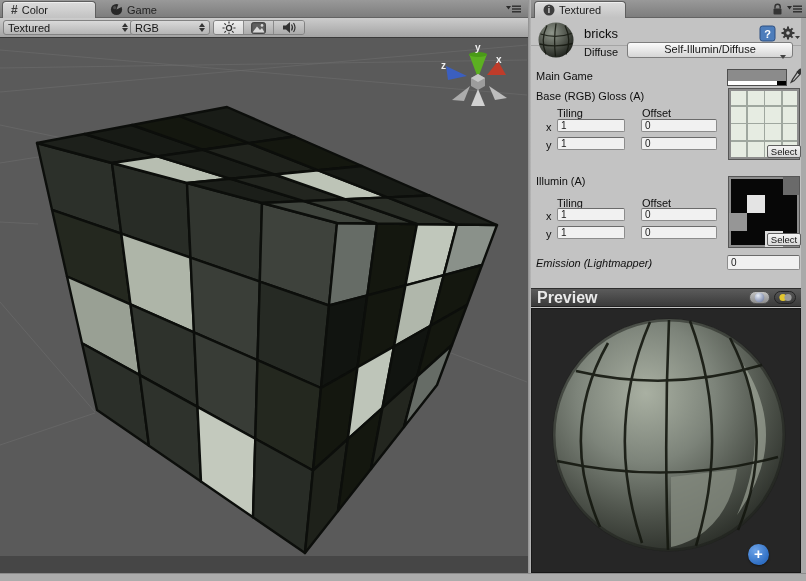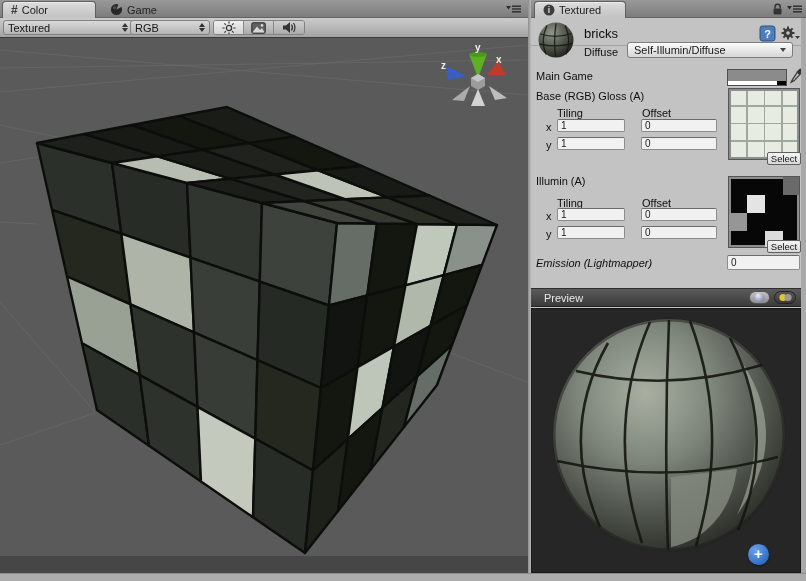--- a/index.html
+++ b/index.html
@@ -43,40 +43,40 @@
   #pane-divider{position:absolute;left:528px;top:0;width:3px;height:573px;background:linear-gradient(90deg,#8e8e8e,#b9b9b9);}
   #window-bottom{position:absolute;left:0;top:573px;width:806px;height:8px;background:#acacac;border-top:1px solid #8b8b8b;}
   #window-right{position:absolute;left:801px;top:18px;width:5px;height:555px;background:#a9a9a9;}
 
   
   #inspector{position:absolute;left:531px;top:18px;width:270px;height:555px;background:#c3c3c3;font-size:11px;color:#111;}
   #mat-header{position:absolute;left:0;top:0;width:270px;height:28px;border-bottom:1px solid #a5a5a5;}
   #mat-name{position:absolute;left:53px;top:8px;font-size:13px;color:#0d0d0d;}
   #shader-label{position:absolute;left:53px;top:28px;}
   .dropdown{position:absolute;height:16px;border:1px solid #7d7d7d;border-radius:3px;
-      background:linear-gradient(#fbfbfb,#d6d6d6);display:flex;align-items:center;padding:0 6px;font-size:11px;color:#161616;}
+      background:linear-gradient(#fbfbfb,#d6d6d6);display:flex;align-items:center;padding:0 6px;font-size:11px;color:#161616;flex-direction:column;}
   .dropdown .caret{margin-left:auto;width:0;height:0;border-left:3.5px solid transparent;border-right:3.5px solid transparent;border-top:4.5px solid #444;}
   .plabel{position:absolute;color:#0f0f0f;}
   .swatch{position:absolute;border:1px solid #4e4e4e;}
   .tf{position:absolute;height:13px;border:1px solid #8c8c8c;border-top-color:#6b6b6b;background:#f1f1f1;
       font-size:10px;color:#1a1a1a;padding:0 3px;border-radius:2px;}
   .thumb{position:absolute;width:72px;height:72px;border:1px solid #565656;box-shadow:0 0 0 2px #8d8d8d inset;}
   .select-btn{position:absolute;width:34px;height:13px;background:linear-gradient(#f4f4f4,#d9d9d9);
-      border:1px solid #5f5f5f;border-radius:2px;font-size:9.5px;color:#111;display:flex;align-items:center;justify-content:center;margin-top:7px;}
+      border:1px solid #5f5f5f;border-radius:2px;font-size:9.5px;color:#111;display:flex;align-items:center;justify-content:center;}
   #base-thumb{background-color:#e6ece2;background-image:
       repeating-linear-gradient(0deg,#9fa79f 0 1.5px,transparent 1.5px 17.5px),
       repeating-linear-gradient(90deg,#9fa79f 0 1.5px,transparent 1.5px 17.5px);}
   #illumin-thumb{background:#070707;overflow:hidden;}
   #illumin-thumb .cell{position:absolute;width:18px;height:18px;}
 
   
   #preview-header{position:absolute;left:0;top:270px;width:270px;height:19px;
       background:linear-gradient(#5b5b5b,#3a3a3a);border-top:1px solid #2e2e2e;border-bottom:1px solid #222;
       display:flex;align-items:center;}
-  #preview-title{color:#e9e9e9;font-weight:normal;font-size:11px;margin-left:13px;}
+  #preview-title{color:#e9e9e9;font-weight:bold;font-size:16px;margin-left:6px;}
   .ph-btn{height:13px;border-radius:7px;display:flex;align-items:center;justify-content:center;}
   #preview-canvas{position:absolute;left:0;top:290px;width:270px;height:265px;background:#262626;border:1px solid #171717;}
   #add-btn{position:absolute;left:216px;top:235px;width:21px;height:21px;border-radius:50%;
       background:radial-gradient(circle at 35% 30%,#6ea4e8,#2f6fc4 70%);color:#fff;font-size:15px;line-height:19px;
       text-align:center;font-weight:bold;box-shadow:0 1px 2px rgba(0,0,0,.5);}
 </style>
 </head>
 <body>
 
 <div id="app">

